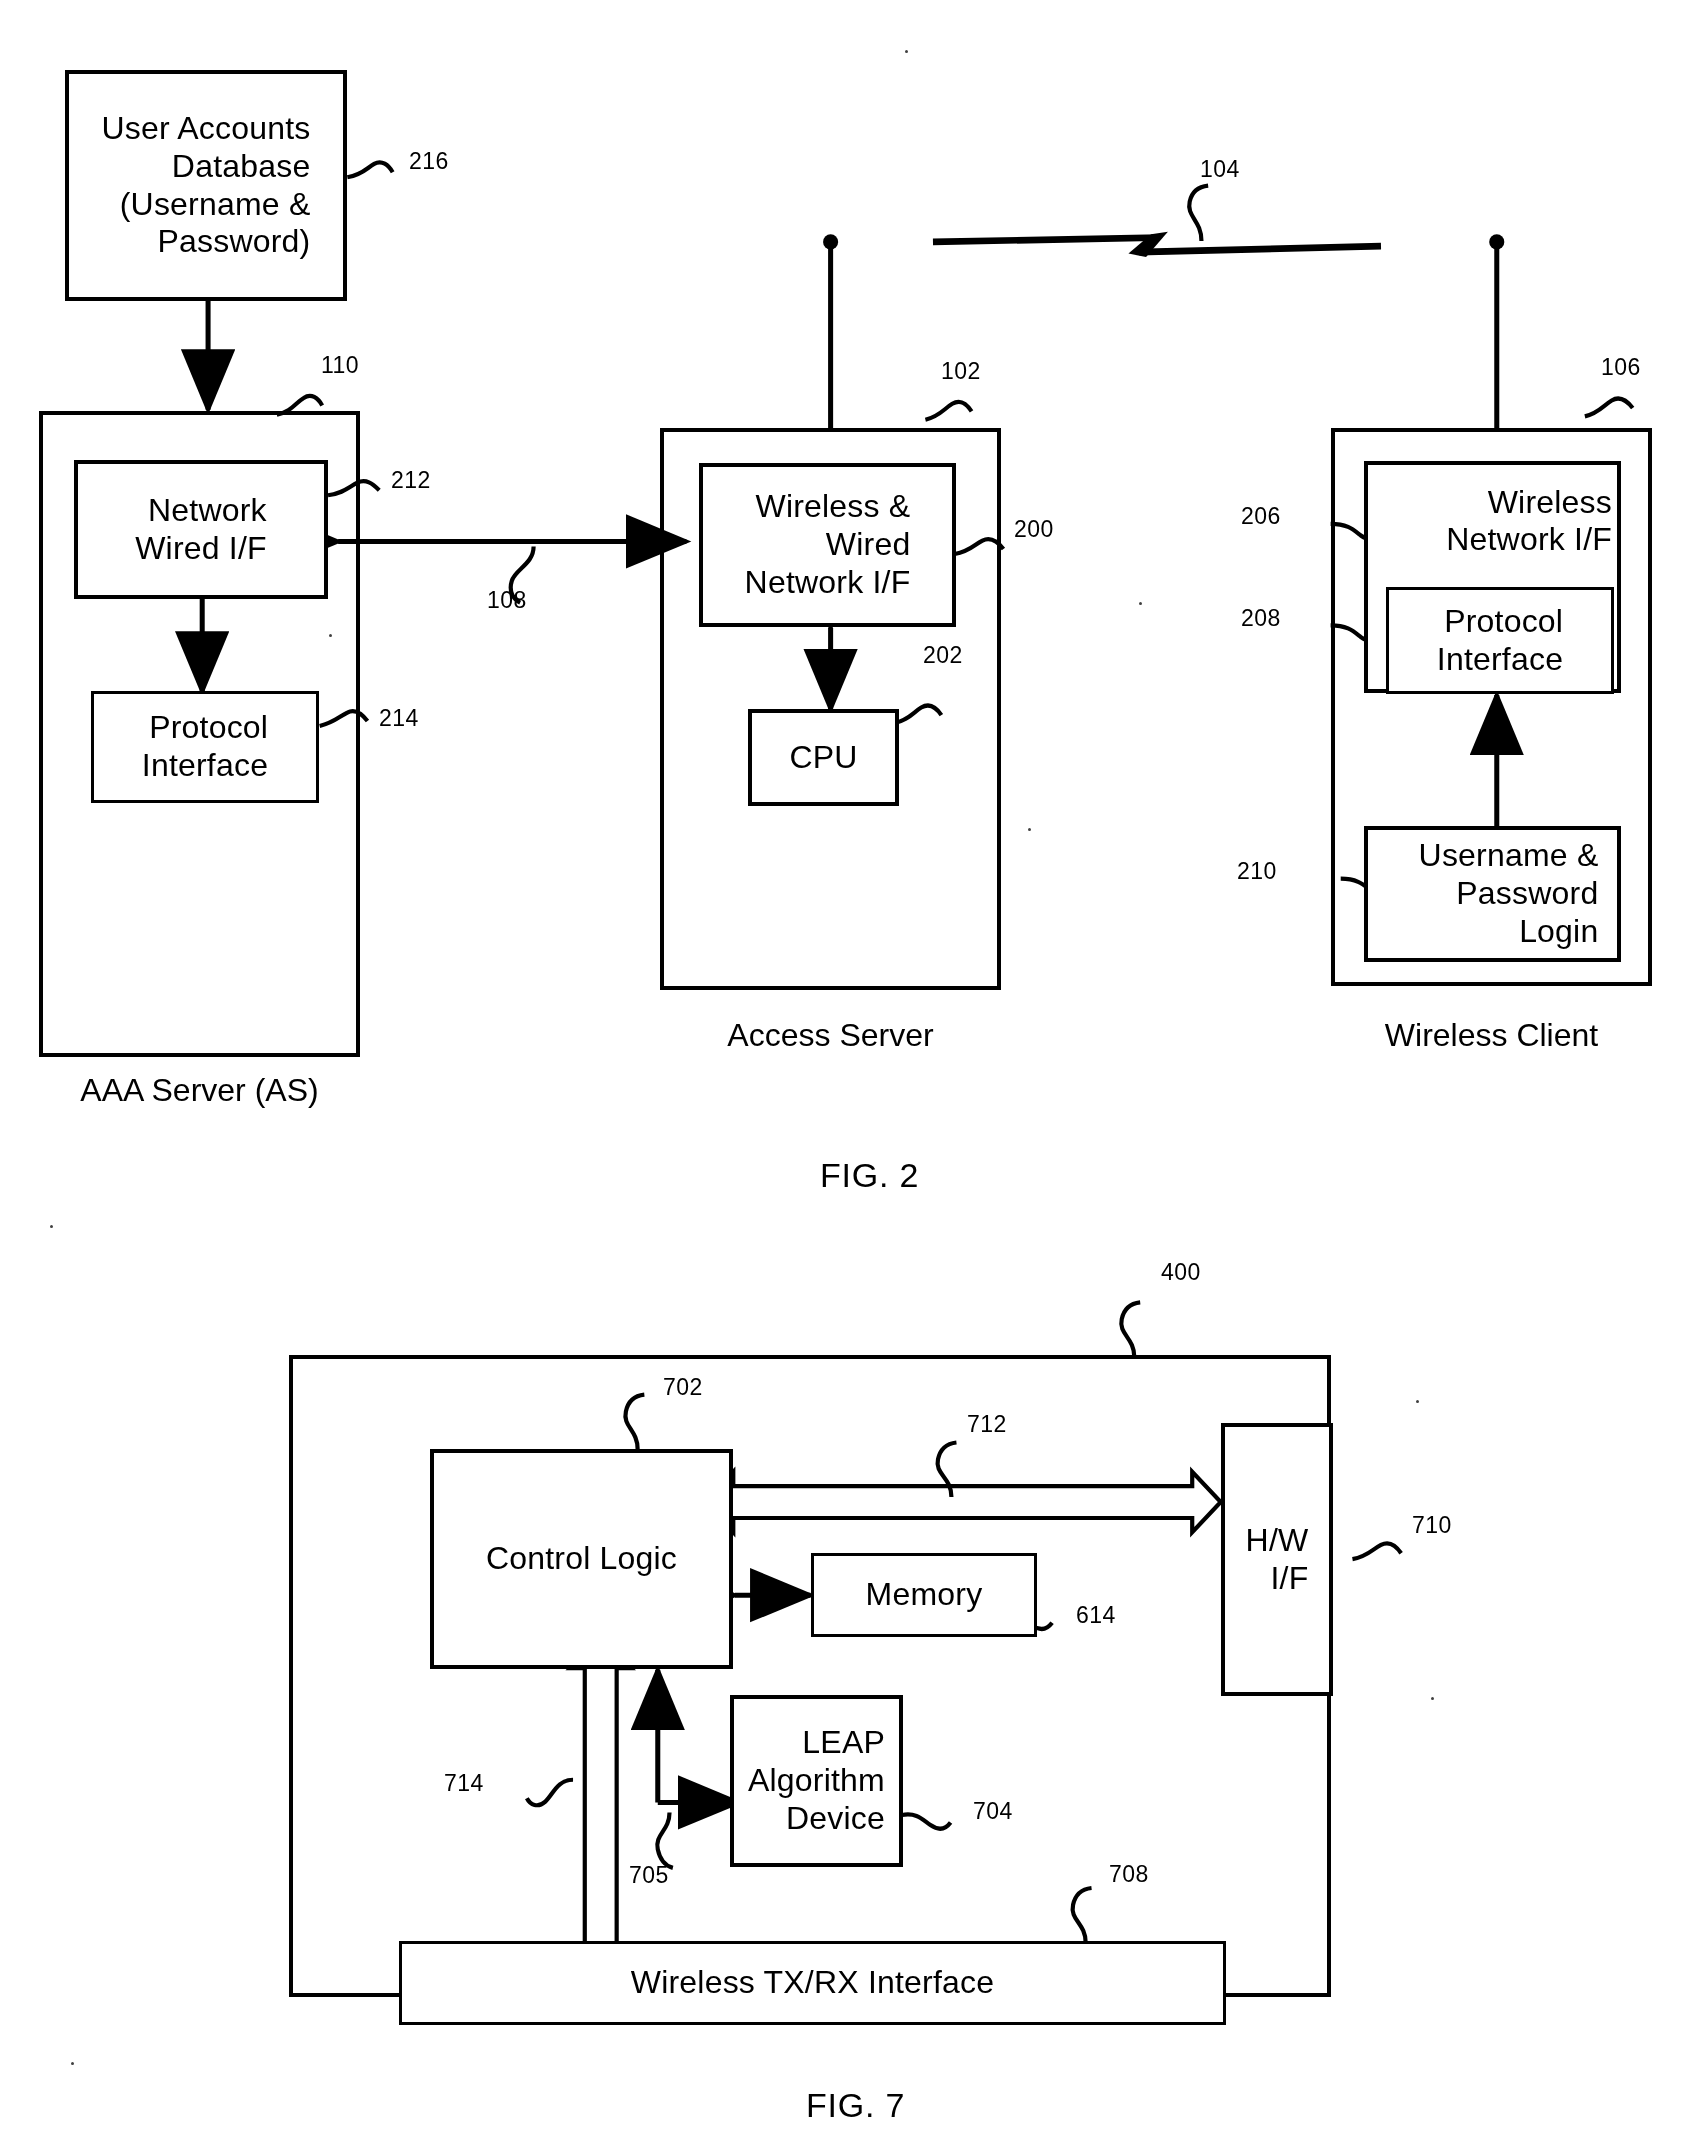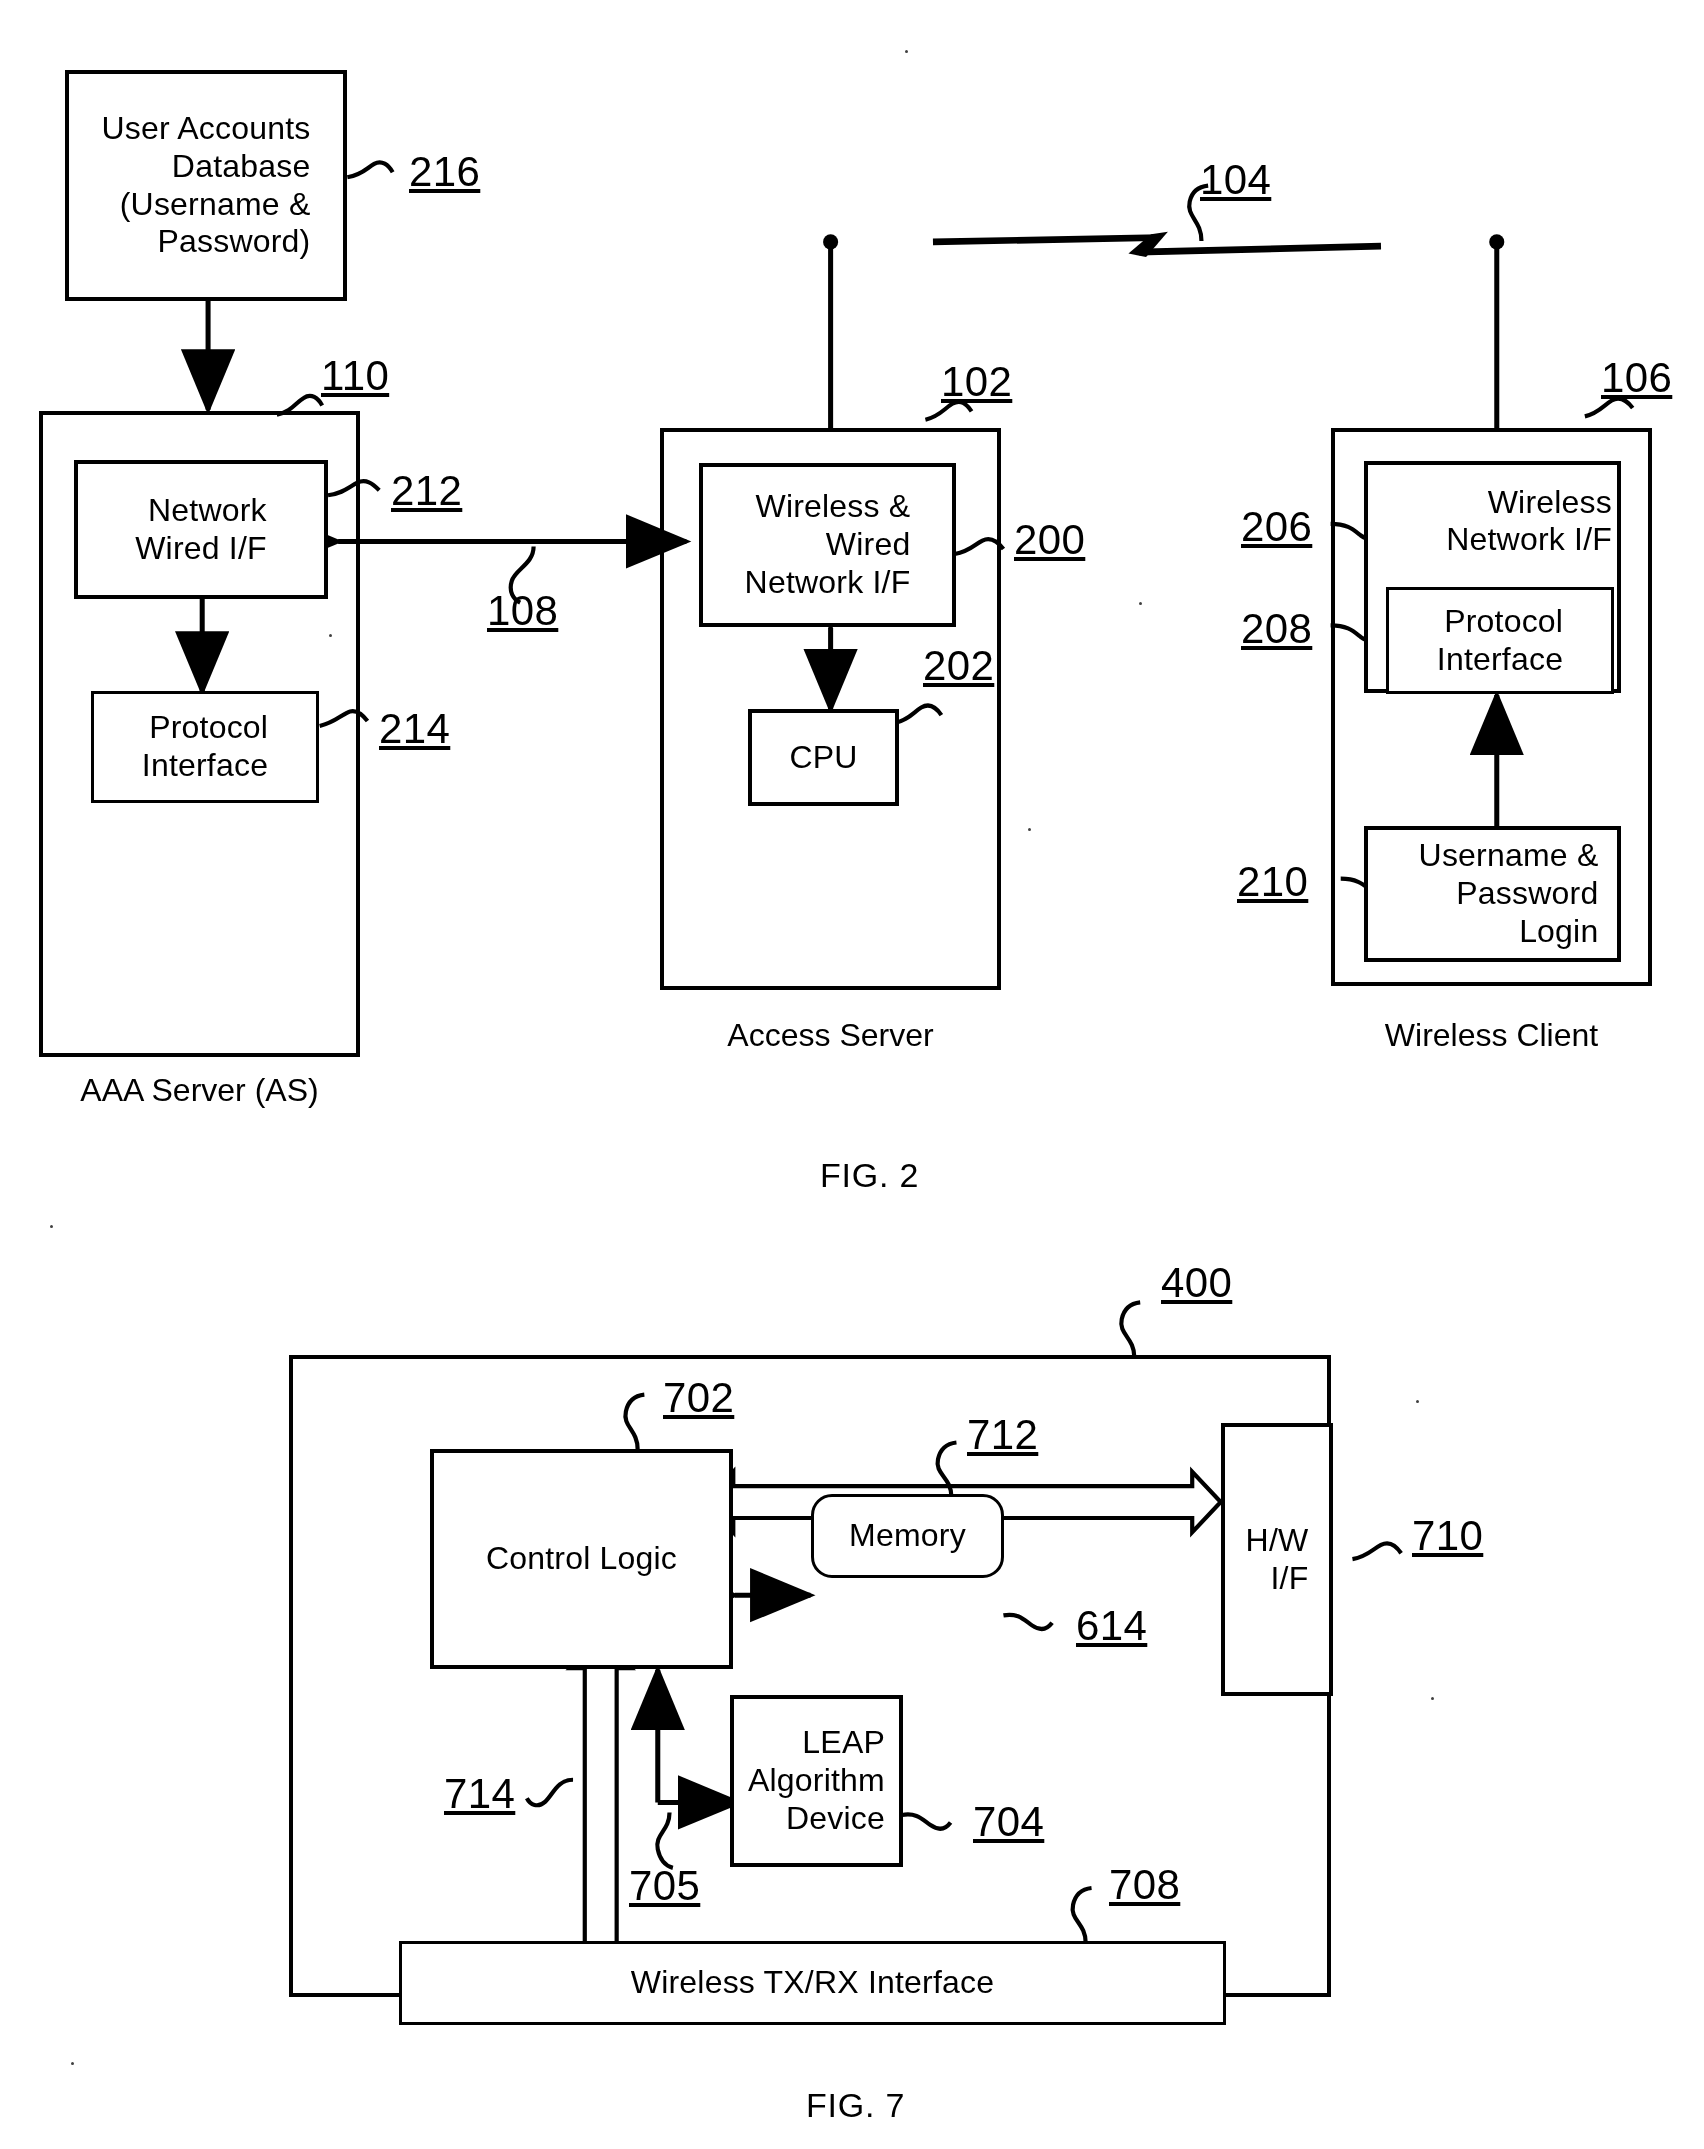--- a/index.html
+++ b/index.html
@@ -50,24 +50,23 @@
     box-sizing: border-box;
   }
   .caption {
     position: absolute;
     font-size: 32px;
     text-align: center;
     white-space: nowrap;
   }
   .refnum {
     position: absolute;
-    font-size: 42px;
+    font-size: 23px;
     white-space: nowrap;
     letter-spacing: 0.4px;
-    text-decoration: underline;
   }
   .figlabel {
     position: absolute;
     font-size: 34px;
     white-space: nowrap;
     letter-spacing: 0.8px;
   }
   .speck {
     position: absolute;
     width: 3.4px; height: 3.4px;
@@ -245,21 +244,21 @@
   <div class="figlabel" style="left:820px; top:1156px;">FIG. 2</div>
 
   <div class="container" style="left:289px; top:1355px; width:1042px; height:642px;"></div>
   <div class="refnum" style="left:1161px; top:1259px;">400</div>
 
   <div class="node" style="left:430px; top:1449px; width:303px; height:220px;">
     <span class="txt">Control Logic</span>
   </div>
   <div class="refnum" style="left:663px; top:1374px;">702</div>
 
-  <div class="node thin" style="left:811px; top:1494px; width:193px; height:84px;border-radius:21px;">
+  <div class="node thin" style="left:811px; top:1553px; width:226px; height:84px;">
     <span class="txt">Memory</span>
   </div>
   <div class="refnum" style="left:1076px; top:1602px;">614</div>
 
   <div class="node" style="left:730px; top:1695px; width:173px; height:172px;">
     <span class="txt">LEAP
 Algorithm
 Device</span>
   </div>
   <div class="refnum" style="left:973px; top:1798px;">704</div>

